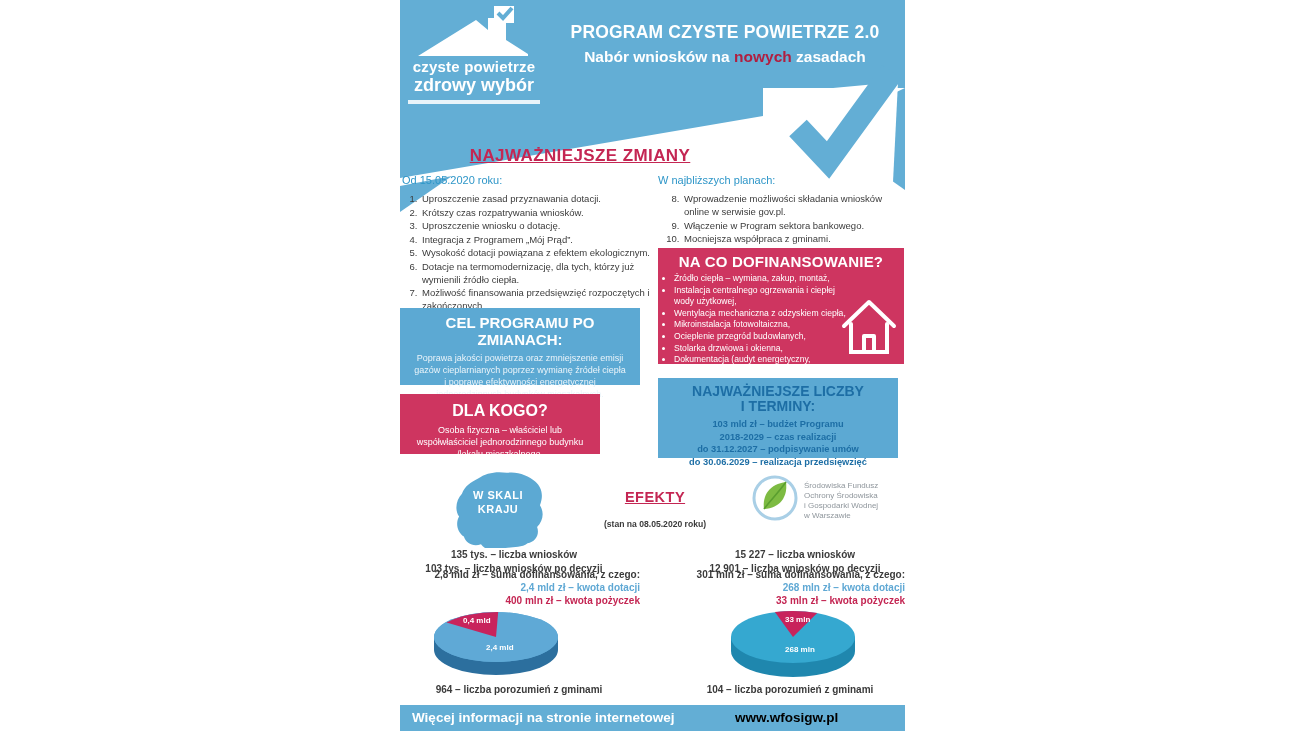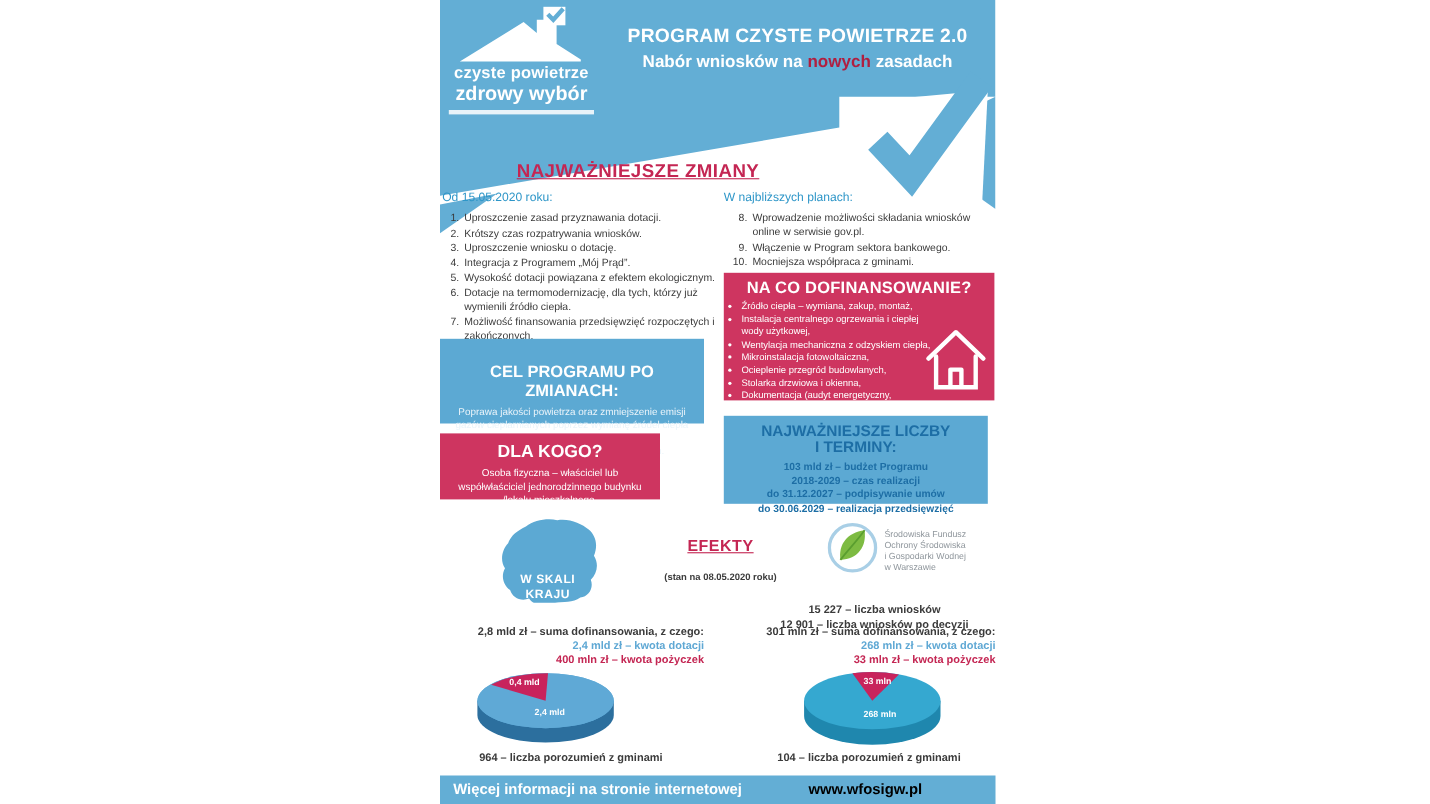--- a/index.html
+++ b/index.html
@@ -35,36 +35,36 @@
   
   .box { position:absolute; }
   .box-red  { background:#ce3560; }
   .box-blue { background:#5ca9d3; }
   .funding-box { left:258px; top:248px; width:246px; height:116px; }
   .funding-title { text-align:center; color:#fff; font-weight:bold; font-size:15px; padding-top:5px; letter-spacing:.2px;}
   .funding-list { list-style:disc outside; color:#fff; font-size:8.6px; line-height:11.6px;
                   margin:3px 0 0 16px; width:176px; }
   .funding-house { position:absolute; right:6px; bottom:8px; }
 
-  .goal-box { left:0; top:308px; width:240px; height:77px; padding:22px 12px; }
+  .goal-box { left:0; top:308px; width:240px; height:77px; padding:6px 12px; }
   .goal-title { text-align:center; color:#fff; font-weight:bold; font-size:15px; }
   .goal-body  { text-align:center; color:#eaf4fa; font-size:9px; line-height:12px; margin-top:4px; }
 
   .who-box { left:0; top:394px; width:200px; height:60px; padding:8px 14px; }
   .who-title { text-align:center; color:#fff; font-weight:bold; font-size:16px; }
   .who-body  { text-align:center; color:#fff; font-size:9px; line-height:12px; margin-top:4px; }
 
   .numbers-box { left:258px; top:378px; width:240px; height:80px; padding-top:6px; }
   .numbers-title { text-align:center; color:#1d6ea5; font-weight:bold; font-size:14px; line-height:15px; }
   .numbers-body  { text-align:center; color:#1d6ea5; font-weight:bold; font-size:9.3px; line-height:12.5px; margin-top:4px; }
 
   
   .map-wrap { position:absolute; left:52px; top:470px; width:96px; height:78px; }
   .map-label { position:absolute; left:14px; top:18px; width:64px; text-align:center;
-               color:#fff; font-weight:bold; font-size:11px; line-height:14px; letter-spacing:.5px;margin-top:32px;}
+               color:#fff; font-weight:bold; font-size:11px; line-height:14px; letter-spacing:.5px;}
   .efekty { position:absolute; left:195px; top:489px; width:120px; text-align:center;
             color:#c42653; font-weight:bold; font-size:14.5px; text-decoration:underline; letter-spacing:.5px;}
   .efekty-sub { position:absolute; left:175px; top:519px; width:160px; text-align:center;
                 color:#3b3b3b; font-weight:bold; font-size:8.6px; }
   .fund-logo { position:absolute; left:352px; top:475px; }
   .fund-logo-text { position:absolute; left:404px; top:481px; color:#8f969c; font-size:8px; line-height:10px; }
 
   .stats { position:absolute; text-align:center; color:#3b3b3b; font-weight:bold; font-size:10px; line-height:14px; }
   .stats.national { left:0;   top:548px; width:228px; }
   .stats.regional { left:285px; top:548px; width:220px; }
@@ -199,20 +199,24 @@
       <path d="M 12,34 C 10,20 18,9 34,7 C 36,22 28,33 12,34 Z" fill="#7dbb42"></path>
       <path d="M 12,34 C 18,26 26,18 34,7" fill="none" stroke="#5a9e2f" stroke-width="1.6"></path>
     </svg>
     <div class="fund-logo-text">
       <div>Środowiska Fundusz</div>
       <div>Ochrony Środowiska</div>
       <div>i Gospodarki Wodnej</div>
       <div>w Warszawie</div>
     </div>
 
+    <div class="stats national">
+      <div>135 tys. – liczba wniosków</div>
+      <div>103 tys. – liczba wniosków po decyzji</div>
+    </div>
     <div class="stats regional">
       <div>15 227 – liczba wniosków</div>
       <div>12 901 – liczba wniosków po decyzji</div>
     </div>
 
     <div class="sums national">
       <div class="dark">2,8 mld zł – suma dofinansowania, z czego:</div>
       <div class="grant">2,4 mld zł – kwota dotacji</div>
       <div class="loan">400 mln zł – kwota pożyczek</div>
     </div>

